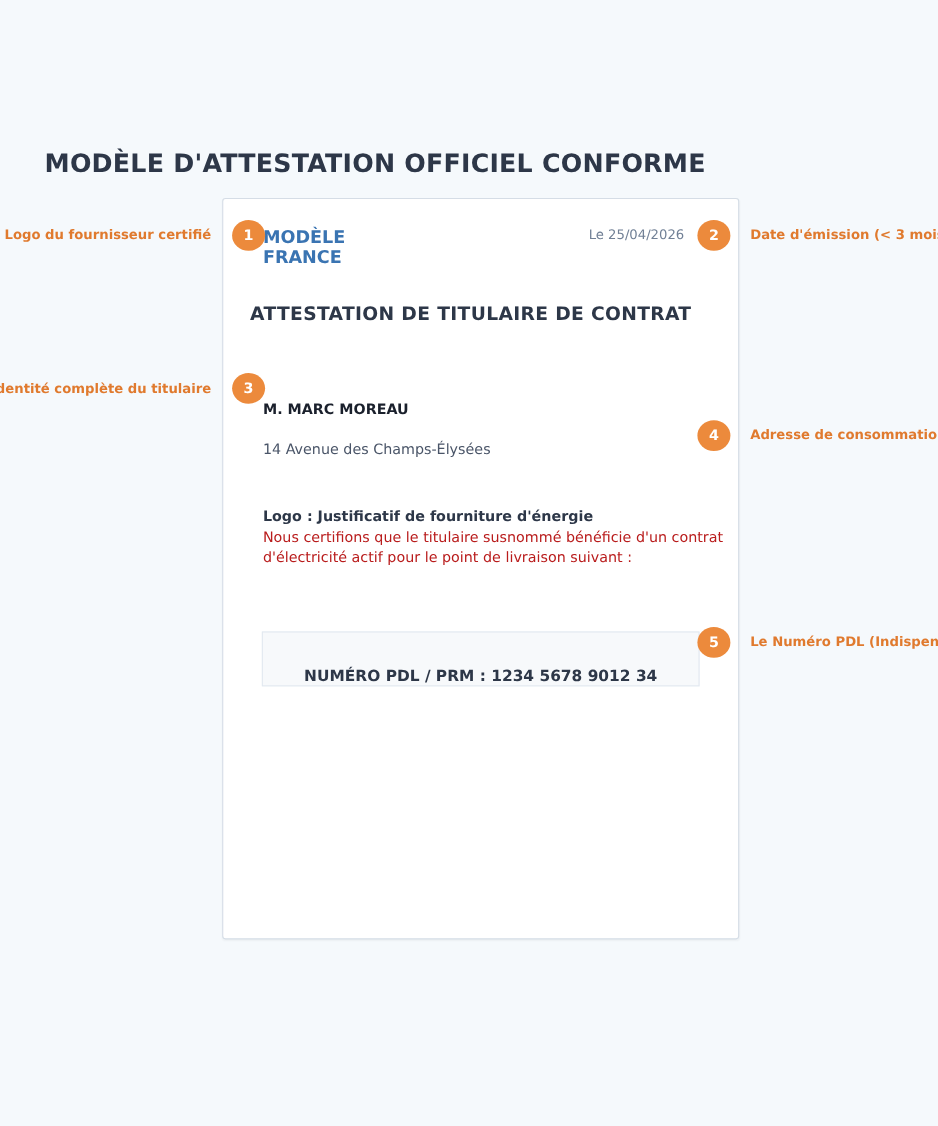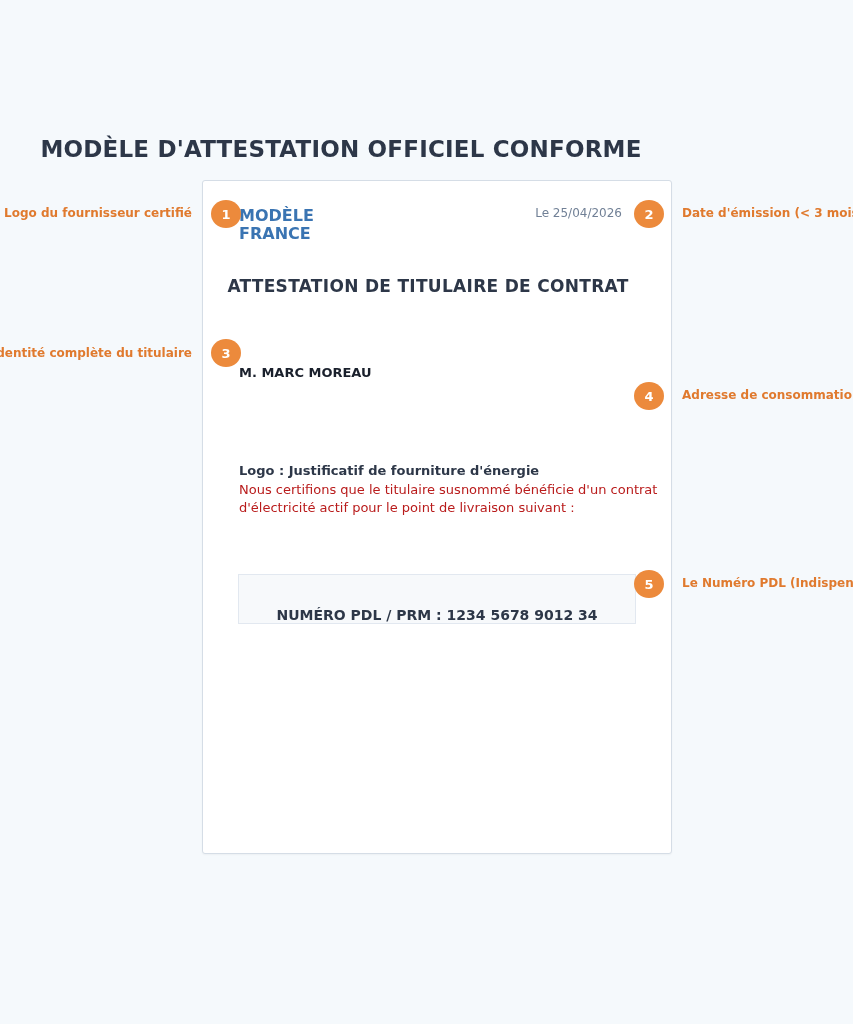--- a/index.html
+++ b/index.html
@@ -62,20 +62,21 @@
   <div>FRANCE</div>
 </div>
 
 <div class="issue-date">Le 25/04/2026</div>
 
 <div class="doc-heading">ATTESTATION DE TITULAIRE DE CONTRAT</div>
 
 <div class="holder-name">M. MARC MOREAU</div>
 
 <div class="address">
+  <div>14 Avenue des Champs-Élysées</div>
 </div>
 
 <div class="object-title">Logo : Justificatif de fourniture d'énergie</div>
 <div class="object-body">Nous certifions que le titulaire susnommé bénéficie d'un contrat d'électricité actif pour le point de livraison suivant :</div>
 
 <div class="pdl-box">
   <span>NUMÉRO PDL / PRM : 1234 5678 9012 34</span>
 </div>
 
 <div class="badge" style="left:211px; top:200px;">1</div>

